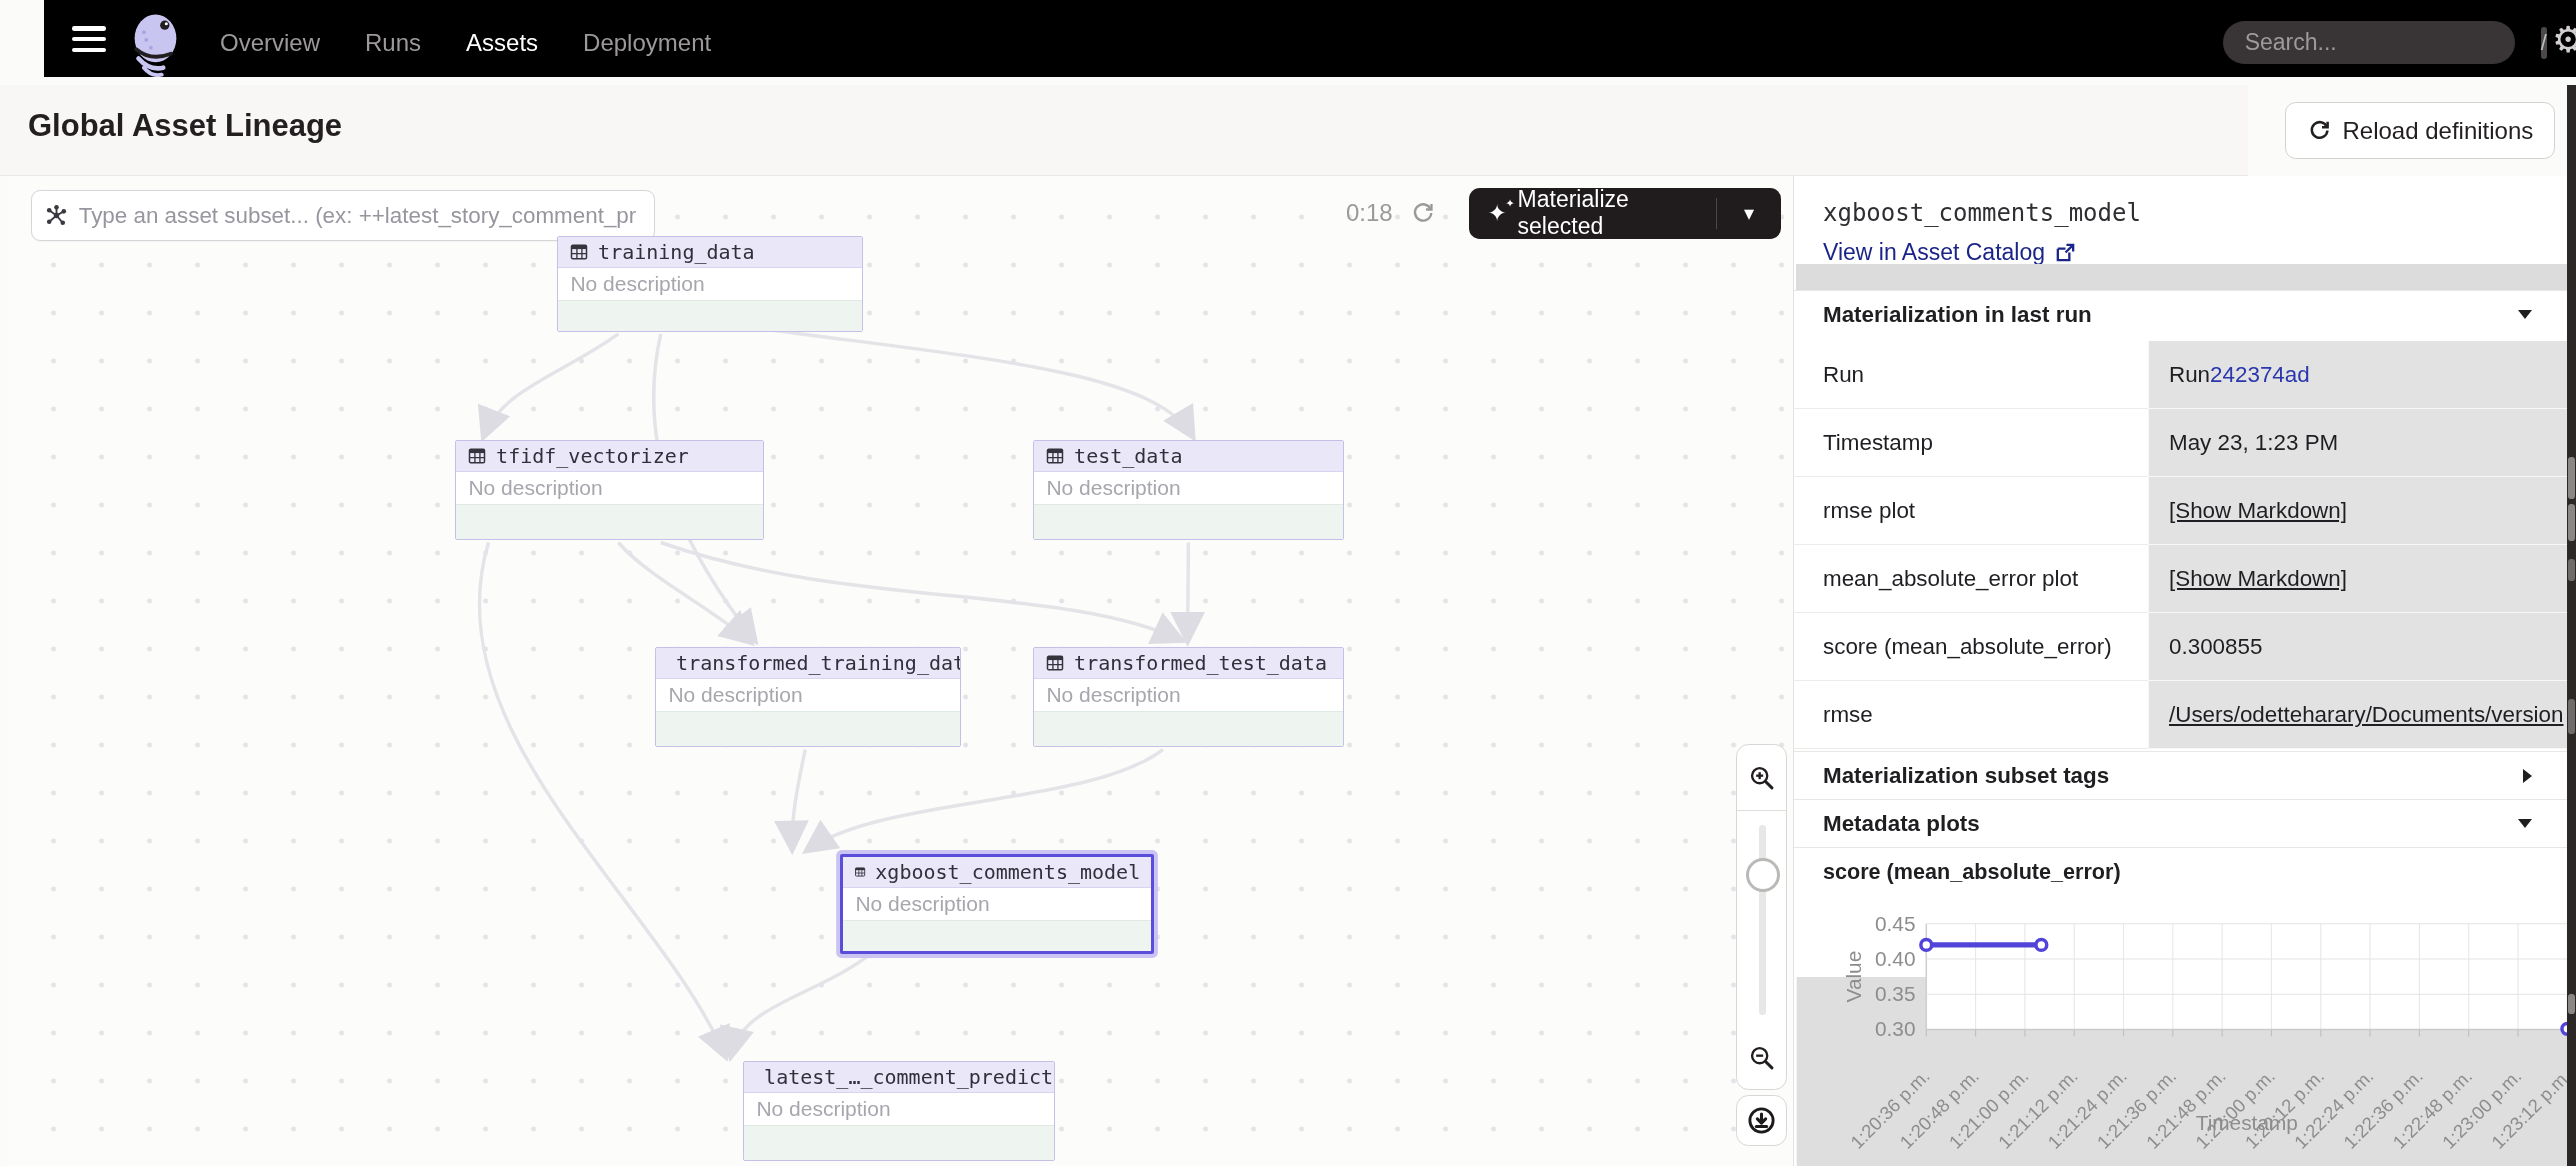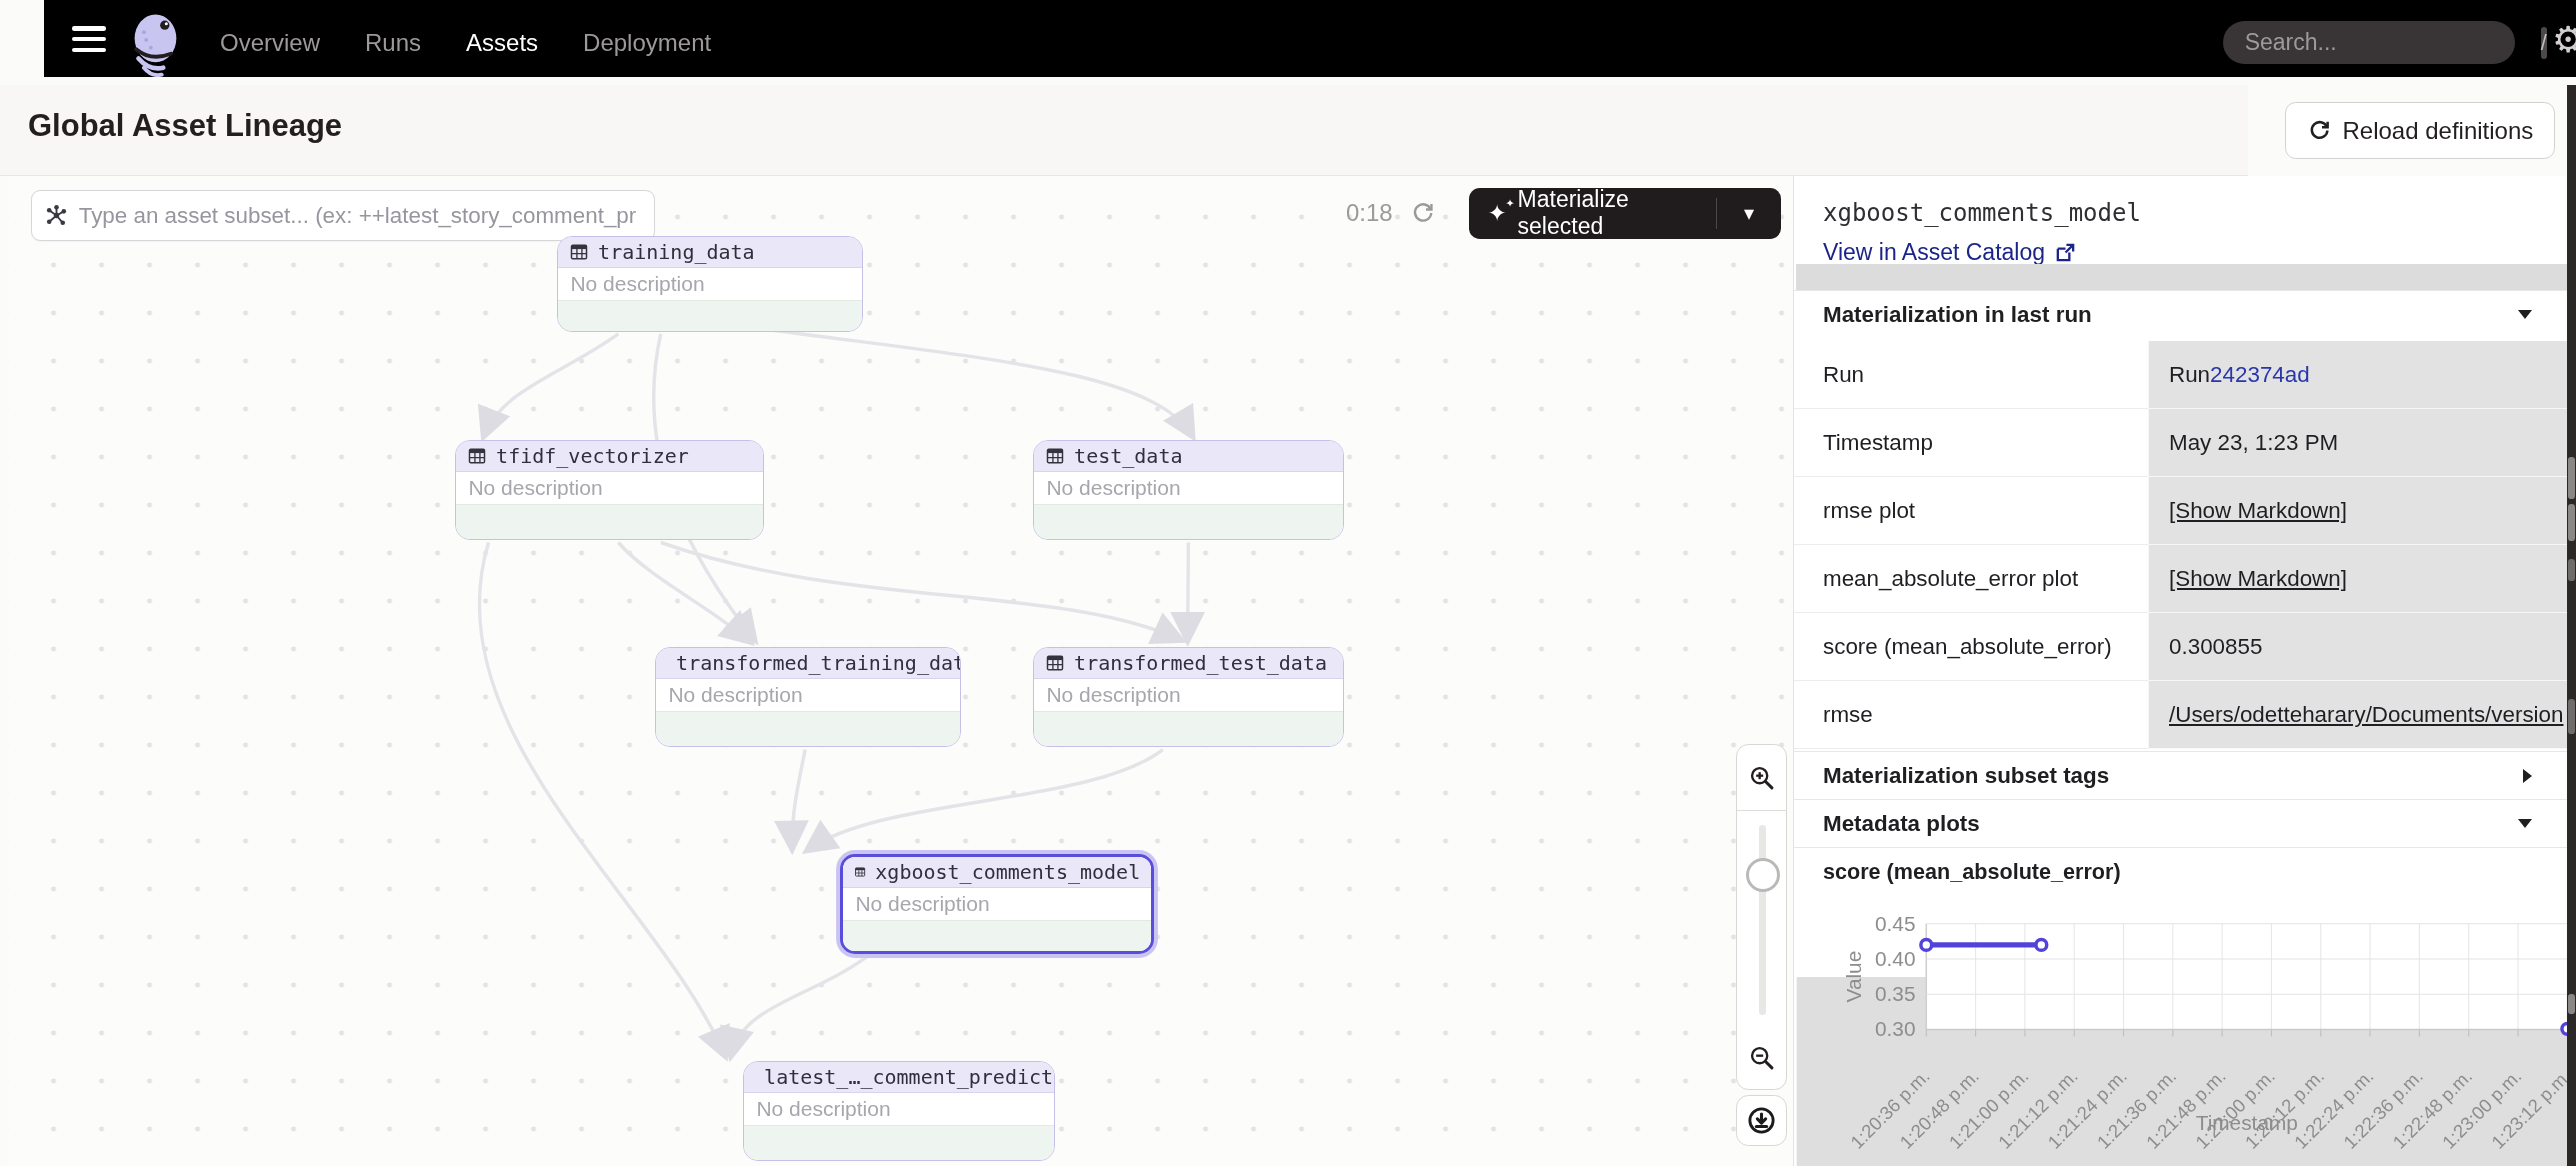--- a/index.html
+++ b/index.html
@@ -29,21 +29,21 @@
   #filter-input { flex:1; border:none; outline:none; font-size:22.4px; color:#3a3840; font-family:"Liberation Sans",sans-serif; background:transparent; white-space:nowrap; overflow:hidden; }
   #filter-input::placeholder { color:#97959d; }
   #timer-wrap { position:absolute; left:1338px; top:23px; display:flex; align-items:center; gap:17px; color:#9c999a; font-size:24px; }
   #materialize-btn { position:absolute; left:1461px; top:11.6px; width:312px; height:51px; background:#201c1d; border-radius:10.8px; display:flex; align-items:center; color:#ffffff; cursor:pointer; }
   #materialize-main { display:flex; align-items:center; gap:10.8px; padding:0 18.5px; flex:1; }
   #materialize-caret { width:65px; height:31px; border-left:0.8px solid #4c4849; display:flex; align-items:center; justify-content:center; font-size:20px; color:#fff; }
   .sparkle { font-size:23px; position:relative; }
   .sparkle small { position:absolute; font-size:10.8px; top:-3.1px; right:-7.7px; }
   #materialize-label { font-size:23px; }
   
-  .node { position:absolute; background:#ffffff; border:1.5px solid #c6c0e8; border-radius:15px; overflow:hidden; cursor:pointer; }
+  .node { position:absolute; background:#ffffff; border:1.5px solid #c6c0e8; border-radius:2px; overflow:hidden; cursor:pointer; }
   .node.selected { border:3.9px solid #5b4ddb; box-shadow:0 0 0 3.9px #cac4f3; }
   .node-header { height:31px; background:#eae7f8; border-bottom:0.8px solid #d9d3f0; display:flex; align-items:center; gap:9.3px; padding:0 10.8px; }
   .node-name { font-family:"DejaVu Sans Mono", monospace; font-size:20px; color:#312f3b; white-space:nowrap; }
   .node-desc { height:32px; display:flex; align-items:center; padding:0 12.4px; font-size:21px; color:#a7a6ad; }
   .node-footer { height:100%; background:#eef5f0; border-top:0.8px solid #e1e9e3; display:flex; align-items:center; justify-content:space-between; padding:0 12.4px; font-size:20px; }
   
   #zoomcard { position:absolute; left:1728px; top:568px; width:51px; height:346px; background:#ffffff; border:0.8px solid #d7d7d5; border-radius:12.4px; }
   #zoomcard .zbtn { height:65px; display:flex; align-items:center; justify-content:center; cursor:pointer; }
   #zoom-divider { height:0.8px; background:#dddddb; }
   #slider-track { position:absolute; left:21.6px; top:80px; width:7.7px; height:190px; background:#e7e7e6; border-radius:3.9px; }

